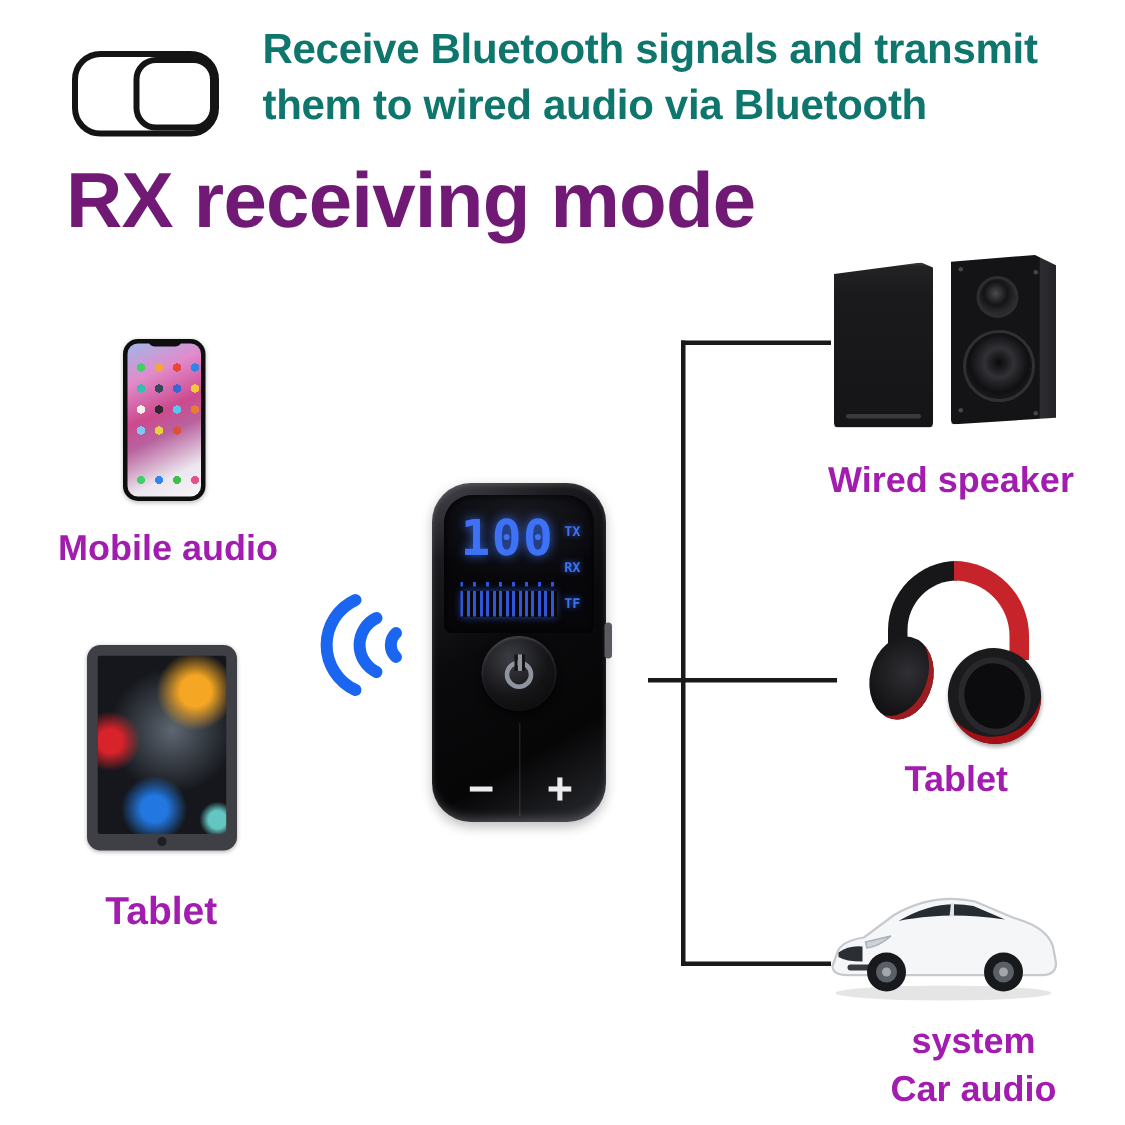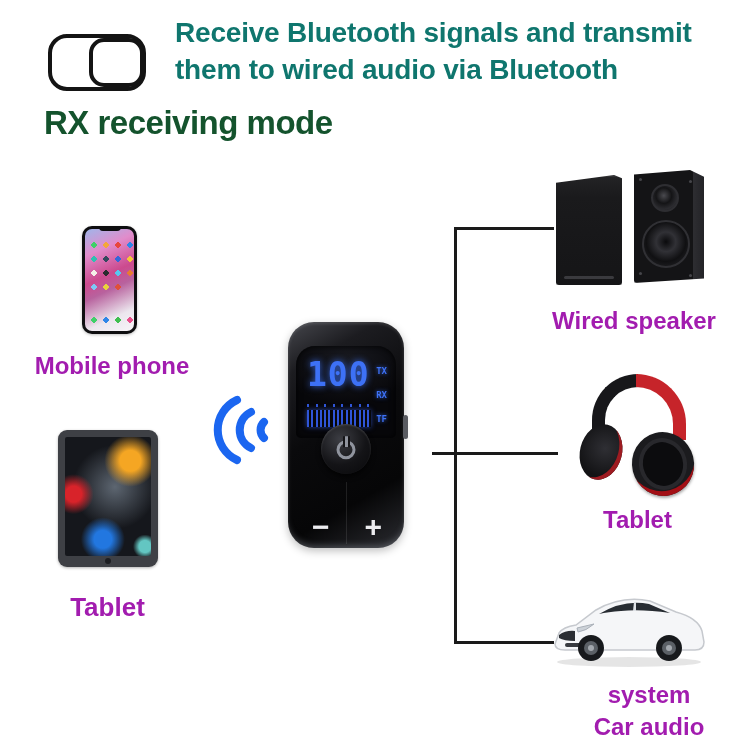--- a/index.html
+++ b/index.html
@@ -8,22 +8,22 @@
 
   
   .toggle-icon { position:absolute; left:48px; top:34px; width:98px; height:57px;
     border:4px solid #141414; border-radius:19px; }
   .toggle-knob { position:absolute; right:-2px; top:0px; width:55px; height:49px;
     border:4px solid #141414; border-radius:15px; background:#fff; }
 
   
   .header-text { position:absolute; left:175px; top:14px; width:560px;
     font-size:28px; line-height:37px; font-weight:600; color:#0f766e; letter-spacing:-0.2px; }
-  .page-title { position:absolute; left:44px; top:104px; font-size:33px; font-weight:700;
-    color:#14532d; letter-spacing:-0.5px; }
+  .page-title { position:absolute; left:44px; top:104px; font-size:52px; font-weight:700;
+    color:#701a75; letter-spacing:-0.5px; }
 
   
   .line { position:absolute; background:#1a1a1a; }
   .v-line   { left:454px; top:227px; width:3px;  height:417px; }
   .h-top    { left:454px; top:227px; width:100px; height:3px; }
   .h-mid    { left:432px; top:452px; width:126px; height:3px; }
   .h-bottom { left:454px; top:641px; width:100px; height:3px; }
 
   
   .item-label { position:absolute; color:#a21caf; font-weight:700; text-align:center; }
@@ -82,21 +82,21 @@
   
   .device { position:absolute; left:288px; top:322px; width:116px; height:226px;
     border-radius:26px;
     background:linear-gradient(150deg,#46474d 0%,#1c1c20 18%,#0a0a0c 45%,#060607 75%,#2b2c31 100%);
     box-shadow:inset 0 -5px 7px -3px rgba(150,155,165,.45), inset 0 2px 3px rgba(255,255,255,.12), 0 3px 8px rgba(0,0,0,.25); }
   .device-side-btn { position:absolute; right:-4px; top:93px; width:5px; height:24px;
     background:#595b61; border-radius:3px; }
   .device-screen { position:absolute; left:8px; right:8px; top:8px; height:92px;
     border-radius:19px 19px 5px 5px;
     background:radial-gradient(ellipse 90px 60px at 50% 15%, #191a20 0%, #07070a 75%);
-    box-shadow:inset 0 0 6px rgba(0,0,0,.9); overflow:hidden;margin-top:16px; }
+    box-shadow:inset 0 0 6px rgba(0,0,0,.9); overflow:hidden; }
   .lcd-digits { position:absolute; left:11px; top:9px;
     font-family:"DejaVu Sans Mono", monospace; font-weight:700; font-size:33px;
     color:#3d71f6; letter-spacing:1px; text-shadow:0 0 7px rgba(60,115,255,.85); }
   .lcd-ind { position:absolute; right:9px; font-size:9px; font-weight:700;
     color:#3d71f6; text-shadow:0 0 4px rgba(60,115,255,.8); font-family:"DejaVu Sans Mono", monospace; }
   .ind-tx { top:20px; } .ind-rx { top:44px; } .ind-tf { top:68px; }
   .lcd-eq { position:absolute; left:11px; bottom:11px; width:64px; height:17px;
     background:repeating-linear-gradient(90deg,#2f55d8 0 2px, rgba(0,0,0,0) 2px 4.3px);
     box-shadow:0 0 5px rgba(50,90,220,.7); }
   .lcd-eq::before { content:""; position:absolute; left:0; top:-6px; width:64px; height:3px;
@@ -174,21 +174,21 @@
 
   <div class="line v-line"></div>
   <div class="line h-top"></div>
   <div class="line h-mid"></div>
   <div class="line h-bottom"></div>
 
   <div class="phone">
     <div class="phone-screen"></div>
     <div class="phone-notch"></div>
   </div>
-  <div class="item-label lbl-phone">Mobile phone</div>
+  <div class="item-label lbl-phone">Mobile audio</div>
 
   <div class="tablet">
     <div class="tablet-screen"></div>
     <div class="tablet-home"></div>
   </div>
   <div class="item-label lbl-tablet">Tablet</div>
 
   <div class="bt-waves">
     <svg width="62" height="70" viewBox="0 0 62 70">
       <path d="M25 5 A33 33 0 0 0 25 65" fill="none" stroke="#1b66f0" stroke-width="8" stroke-linecap="round"></path>

